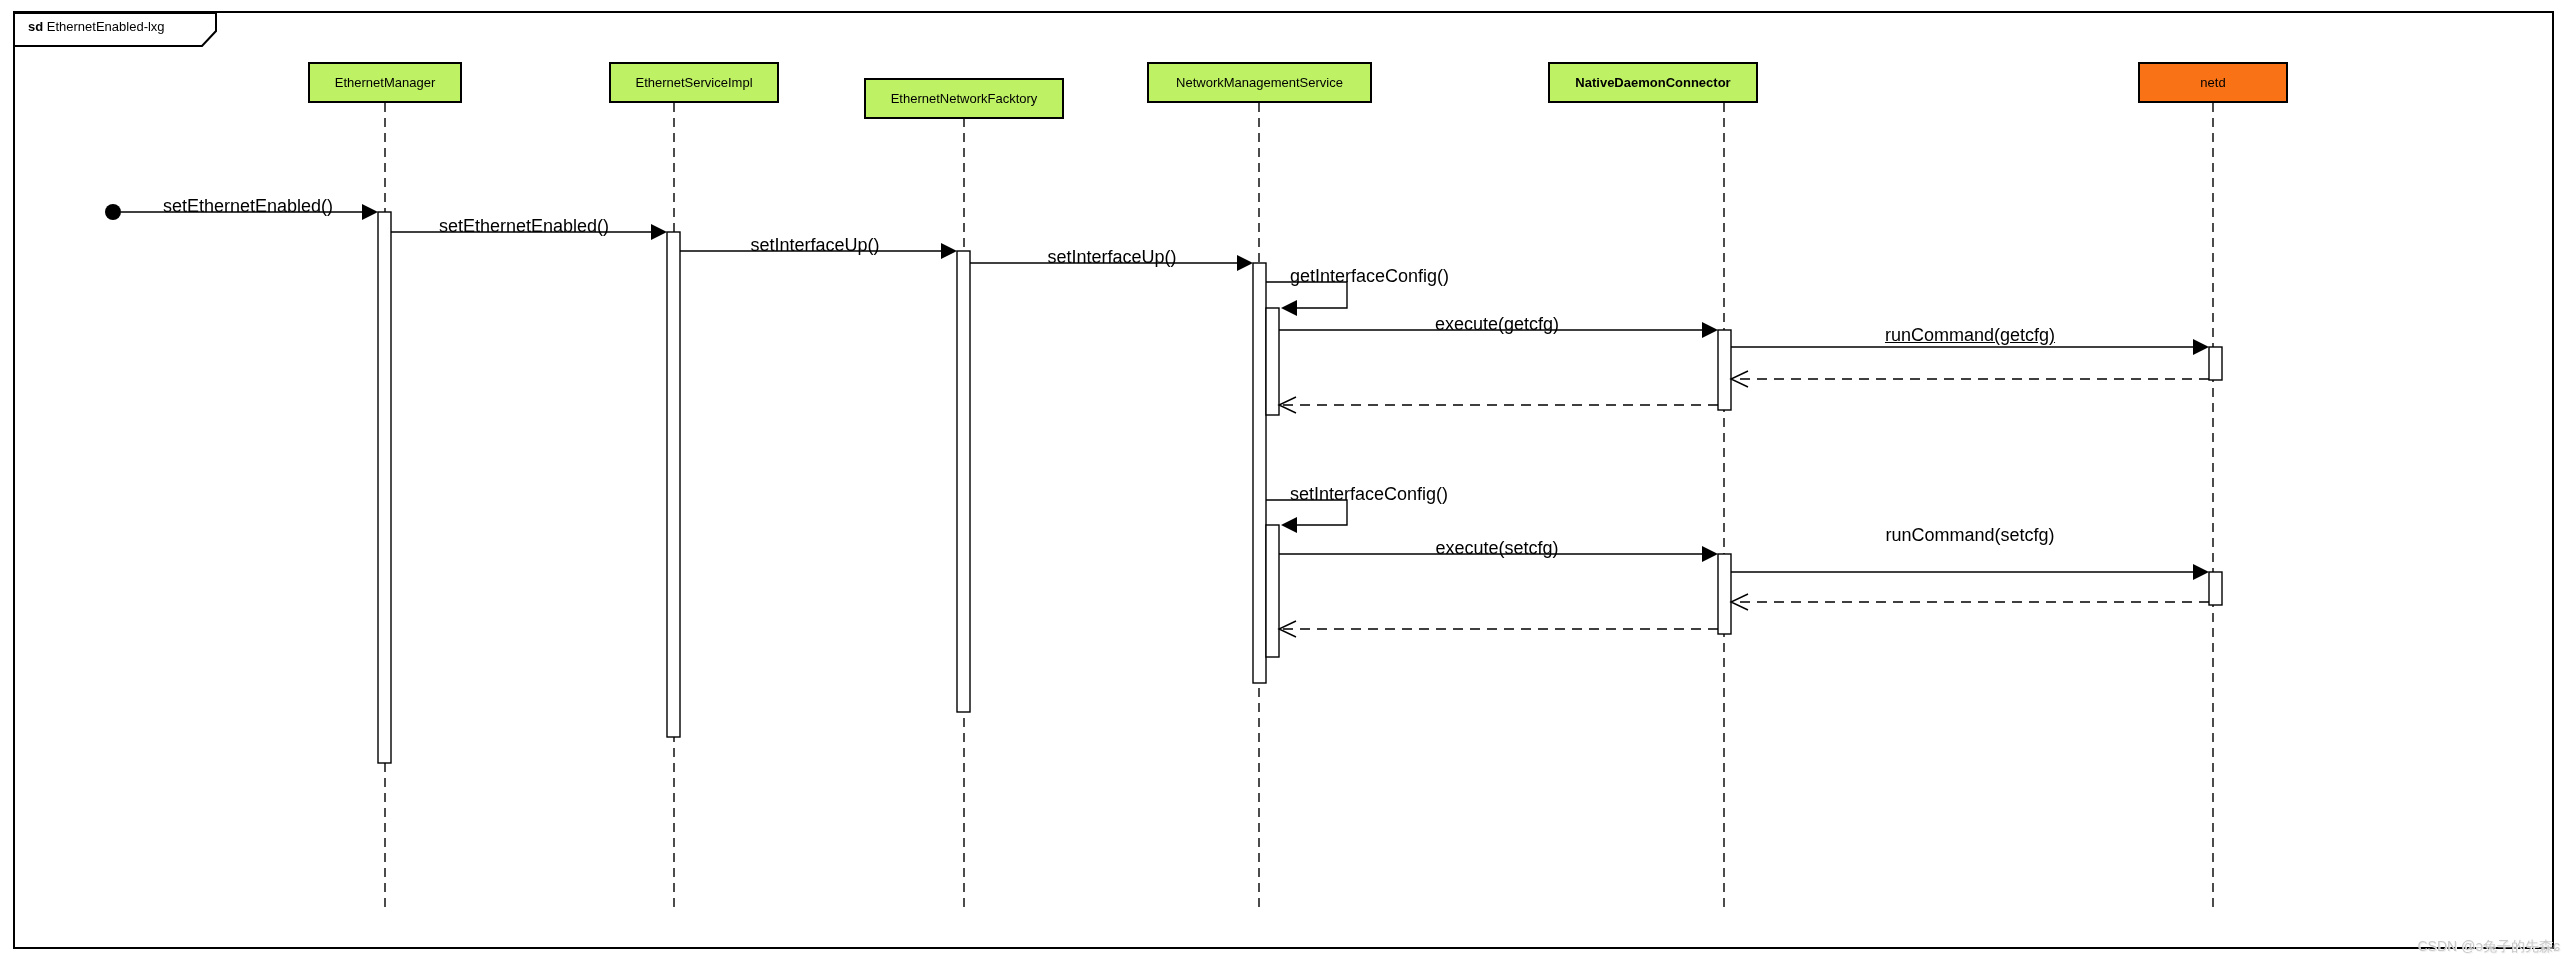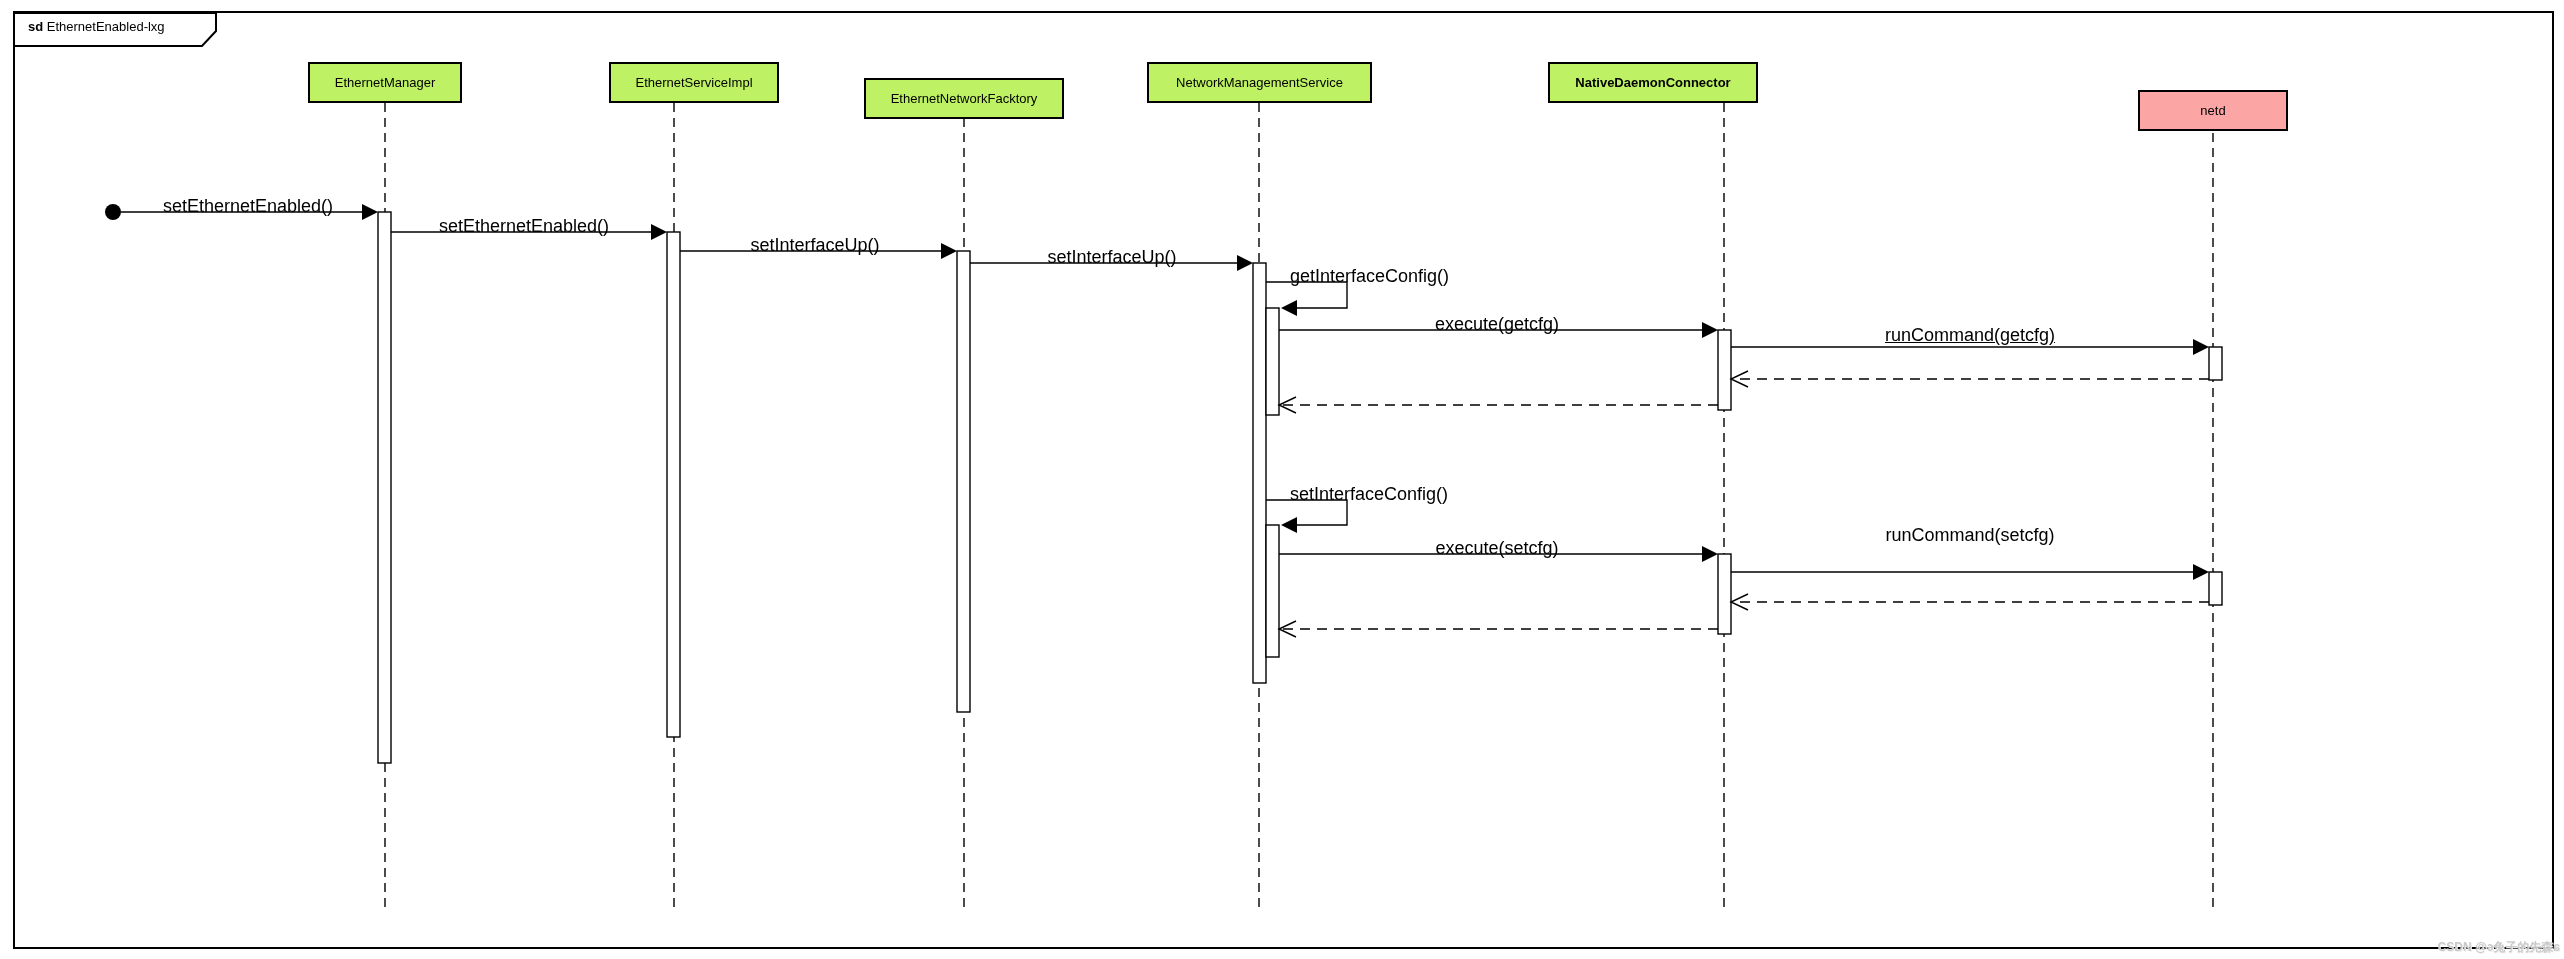--- a/index.html
+++ b/index.html
@@ -13,40 +13,39 @@
   #diagram-svg{position:absolute;left:0;top:0;}
   .actor-box{
     position:absolute;
     top:62px;height:41px;
     background:#bef264;
     border:2.5px solid #000;
     box-sizing:border-box;
     display:flex;align-items:center;justify-content:center;
     font-size:13px;color:#000;
   }
-  .actor-box.netd{background:#fca5a5;margin-top:28px;}
+  .actor-box.netd{background:#f97316;}
   .msg-label{
     position:absolute;
     width:300px;
     text-align:center;
     font-size:18px;color:#000;
     white-space:nowrap;
   }
   .msg-label.left{text-align:left;}
   #frame-tab-text{
     position:absolute;left:28px;top:19px;
     font-size:13px;color:#000;white-space:nowrap;
   }
   #frame-tab-text .kw{font-weight:bold;}
   #watermark{
     position:absolute;right:4px;bottom:3px;
-    font-size:12px;color:#c9c9c9;
+    font-size:14px;color:#c9c9c9;
     text-shadow:1px 1px 0 #f2f2f2;
     white-space:nowrap;
-    font-weight:bold;
   }
 </style>
 </head>
 <body>
 
 <div id="canvas">
 
   <svg id="diagram-svg" width="2564" height="959" viewBox="0 0 2564 959">
 
     <rect x="14" y="12" width="2539" height="936" fill="none" stroke="#000" stroke-width="2"></rect>

